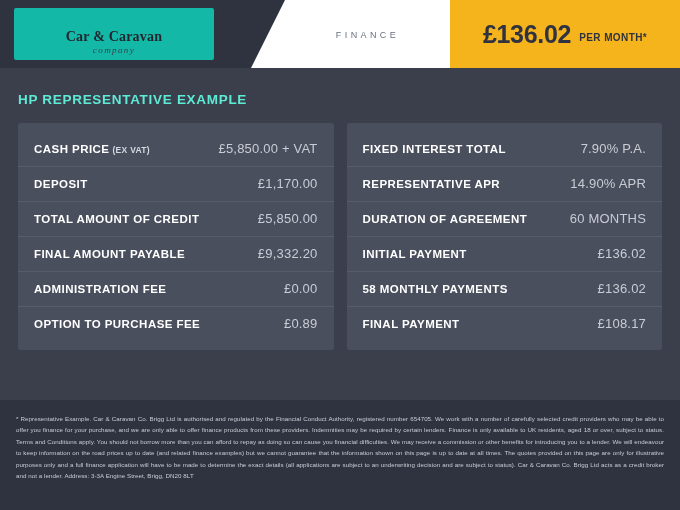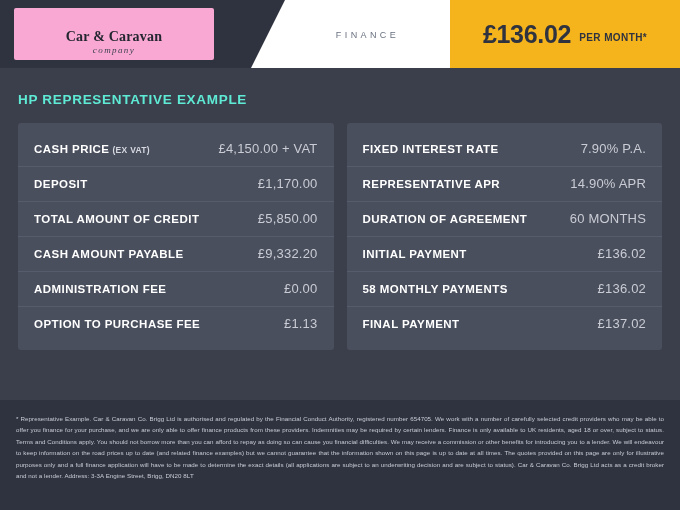--- a/index.html
+++ b/index.html
@@ -22,21 +22,21 @@
     position: relative;
     height: 68px;
     width: 680px;
     background: #2f3340;
     display: flex;
     align-items: stretch;
   }
   .logo-box {
     width: 200px;
     margin: 8px 0 8px 14px;
-    background: #f9a8d4;
+    background: #14b8a6;
     border-radius: 2px;
     display: flex;
     flex-direction: column;
     align-items: center;
     justify-content: center;
     padding: 20px 0 6px;
   }
   .logo-bar {
     width: 168px;
     height: 9px;
@@ -207,68 +207,68 @@
     </div>
   </div>
 
   <div class="doc-title">HP REPRESENTATIVE EXAMPLE</div>
 
   <div class="panels">
 
     <div class="panel">
       <div class="row">
         <div class="row-label"><span>CASH PRICE</span><span class="note">(EX VAT)</span></div>
-        <div class="row-value">£4,150.00 + VAT</div>
+        <div class="row-value">£5,850.00 + VAT</div>
       </div>
       <div class="row">
         <div class="row-label"><span>DEPOSIT</span></div>
         <div class="row-value">£1,170.00</div>
       </div>
       <div class="row">
         <div class="row-label"><span>TOTAL AMOUNT OF CREDIT</span></div>
         <div class="row-value">£5,850.00</div>
       </div>
       <div class="row">
-        <div class="row-label"><span>CASH AMOUNT PAYABLE</span></div>
+        <div class="row-label"><span>FINAL AMOUNT PAYABLE</span></div>
         <div class="row-value">£9,332.20</div>
       </div>
       <div class="row">
         <div class="row-label"><span>ADMINISTRATION FEE</span></div>
         <div class="row-value">£0.00</div>
       </div>
       <div class="row">
         <div class="row-label"><span>OPTION TO PURCHASE FEE</span></div>
-        <div class="row-value">£1.13</div>
+        <div class="row-value">£0.89</div>
       </div>
     </div>
 
     <div class="panel">
       <div class="row">
-        <div class="row-label"><span>FIXED INTEREST RATE</span></div>
+        <div class="row-label"><span>FIXED INTEREST TOTAL</span></div>
         <div class="row-value">7.90% P.A.</div>
       </div>
       <div class="row">
         <div class="row-label"><span>REPRESENTATIVE APR</span></div>
         <div class="row-value">14.90% APR</div>
       </div>
       <div class="row">
         <div class="row-label"><span>DURATION OF AGREEMENT</span></div>
         <div class="row-value">60 MONTHS</div>
       </div>
       <div class="row">
         <div class="row-label"><span>INITIAL PAYMENT</span></div>
         <div class="row-value">£136.02</div>
       </div>
       <div class="row">
         <div class="row-label"><span>58 MONTHLY PAYMENTS</span></div>
         <div class="row-value">£136.02</div>
       </div>
       <div class="row">
         <div class="row-label"><span>FINAL PAYMENT</span></div>
-        <div class="row-value">£137.02</div>
+        <div class="row-value">£108.17</div>
       </div>
     </div>
 
   </div>
 
   <div class="footer">* Representative Example. Car &amp; Caravan Co. Brigg Ltd is authorised and regulated by the Financial Conduct Authority, registered number 654705. We work with a number of carefully selected credit providers who may be able to offer you finance for your purchase, and we are only able to offer finance products from these providers. Indemnities may be required by certain lenders. Finance is only available to UK residents, aged 18 or over, subject to status. Terms and Conditions apply. You should not borrow more than you can afford to repay as doing so can cause you financial difficulties. We may receive a commission or other benefits for introducing you to a lender. We will endeavour to keep information on the road prices up to date (and related finance examples) but we cannot guarantee that the information shown on this page is up to date at all times. The quotes provided on this page are only for illustrative purposes only and a full finance application will have to be made to determine the exact details (all applications are subject to an underwriting decision and are subject to status). Car &amp; Caravan Co. Brigg Ltd acts as a credit broker and not a lender. Address: 3-3A Engine Street, Brigg, DN20 8LT</div>
 
 </div>
 
 </body></html>

